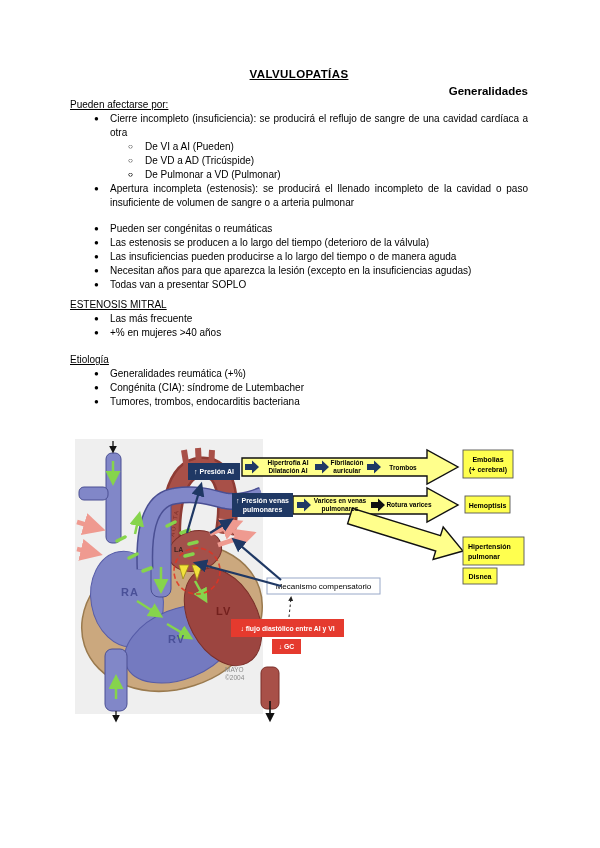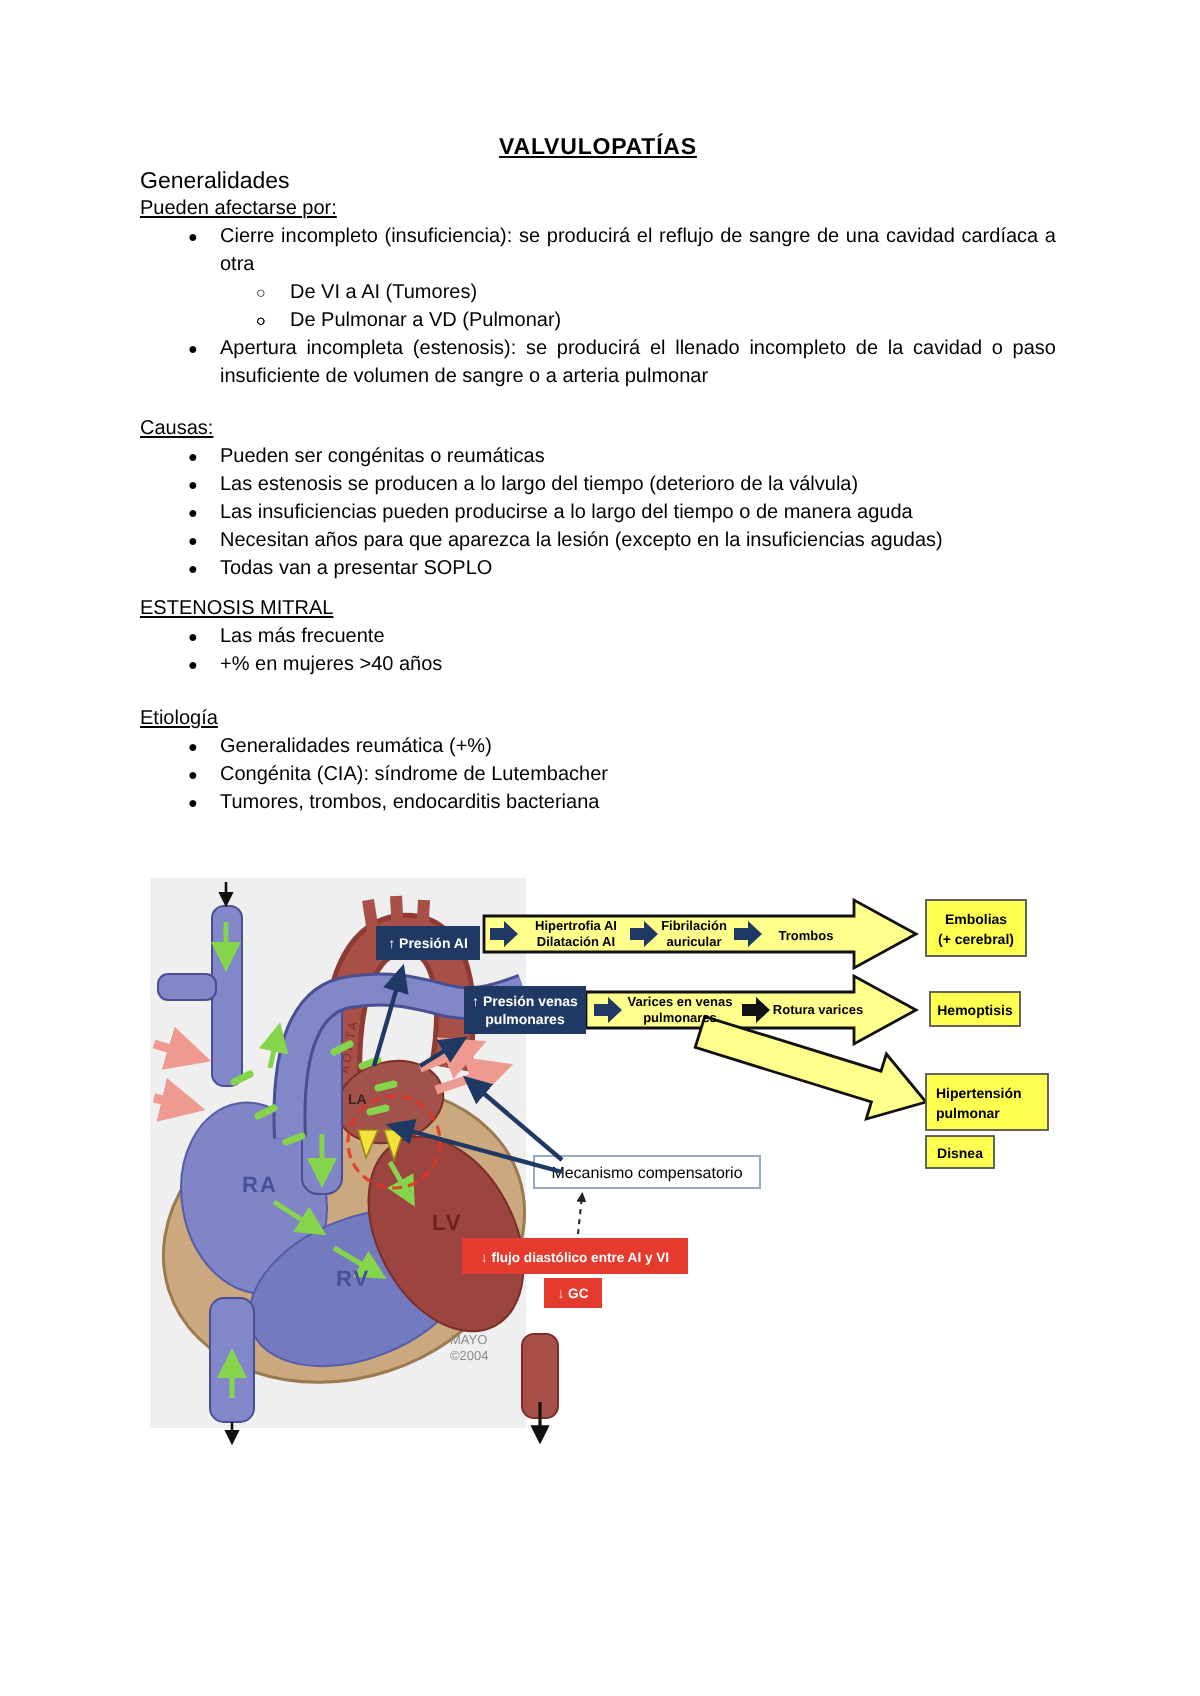--- a/index.html
+++ b/index.html
@@ -3,21 +3,21 @@
 <meta charset="utf-8">
 <style>
   html,body{margin:0;padding:0;}
   body{
     width:600px;height:848px;background:#ffffff;overflow:hidden;
     font-family:"Liberation Sans",sans-serif;color:#000;
   }
   .page{position:relative;width:492px;height:848px;}
   .textcol{position:absolute;left:70px;top:68px;width:458px;}
   .title{text-align:center;font-weight:bold;font-size:11.5px;text-decoration:underline;letter-spacing:.4px;margin-bottom:4px;}
-  .h-bold{font-weight:normal;font-size:11.5px;line-height:14px;}
+  .h-bold{font-weight:bold;font-size:11.5px;line-height:14px;text-align:right;}
   .line{font-size:10px;line-height:14px;text-decoration:underline;}
   .bullet{position:relative;padding-left:40px;font-size:10px;line-height:14px;}
   .bullet .mark{position:absolute;left:24px;top:0;font-size:8px;line-height:14px;}
   .sub{padding-left:75px;}
   .sub .mark{left:58px;font-size:8px;}
   .just{text-align:justify;}
   .sp12{height:12px;} .sp6{height:6px;} .sp13{height:13px;}
   .figure{position:absolute;left:75px;top:439px;width:450px;height:285px;}
   svg text{font-family:"Liberation Sans",sans-serif;}
   .t65b{font-size:6.5px;font-weight:bold;}
@@ -35,39 +35,39 @@
 
     <div class="h-bold">Generalidades</div>
     <div class="line">Pueden afectarse por:</div>
 
     <div class="bullet">
       <span class="mark">●</span>
       <div class="just">Cierre incompleto (insuficiencia): se producirá el reflujo de sangre de una cavidad cardíaca a otra</div>
     </div>
     <div class="bullet sub">
       <span class="mark">○</span>
-      <div>De VI a AI (Tumores)</div>
+      <div>De VI a AI (Pueden)</div>
     </div>
     <div class="bullet sub">
       <span class="mark">○</span>
+      <div>De VD a AD (Tricúspide)</div>
     </div>
     <div class="bullet sub">
       <span class="mark">○</span>
     </div>
     <div class="bullet sub">
       <span class="mark">○</span>
       <div>De Pulmonar a VD (Pulmonar)</div>
     </div>
     <div class="bullet">
       <span class="mark">●</span>
       <div class="just">Apertura incompleta (estenosis): se producirá el llenado incompleto de la cavidad o paso insuficiente de volumen de sangre o a arteria pulmonar</div>
     </div>
 
     <div class="sp12"></div>
-    <div class="line">Causas:</div>
     <div class="bullet">
       <span class="mark">●</span>
       <div>Pueden ser congénitas o reumáticas</div>
     </div>
     <div class="bullet">
       <span class="mark">●</span>
       <div>Las estenosis se producen a lo largo del tiempo (deterioro de la válvula)</div>
     </div>
     <div class="bullet">
       <span class="mark">●</span>

